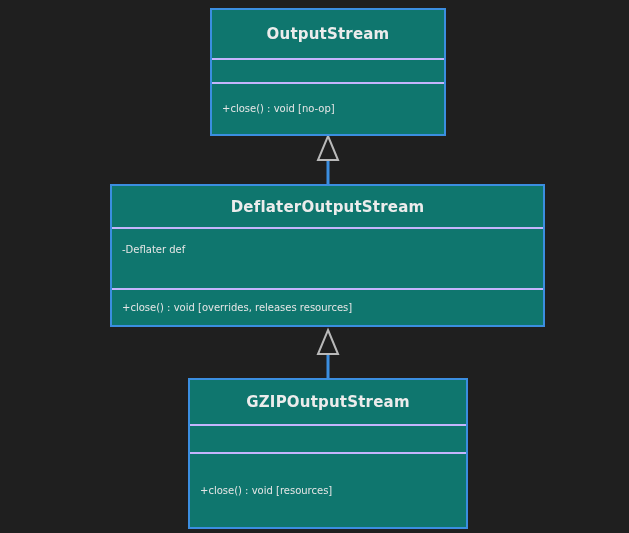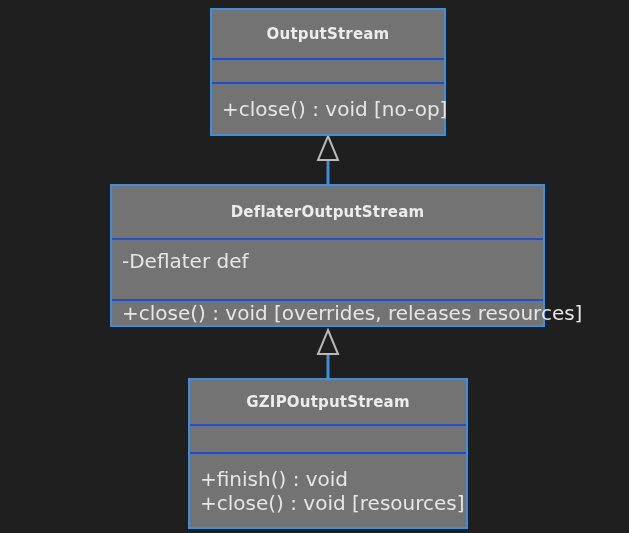--- a/index.html
+++ b/index.html
@@ -17,41 +17,41 @@
   #canvas {
     position: absolute;
     left: 0;
     top: 0;
     width: 629px;
     height: 533px;
   }
   .uml-class {
     position: absolute;
     box-sizing: border-box;
-    background: #737373;
+    background: #0f766e;
     border: 2px solid #3b8ee0;
     display: flex;
     flex-direction: column;
   }
   .class-name {
     box-sizing: border-box;
     text-align: center;
     color: #ececec;
     font-weight: bold;
     font-size: 15px;
     letter-spacing: 0.2px;
     display: flex;
     align-items: center;
     justify-content: center;
   }
   .compartment {
     box-sizing: border-box;
-    border-top: 2px solid #1d4ed8;
+    border-top: 2px solid #c4b5fd;
     color: #e6e6e6;
-    font-size: 20px;
+    font-size: 10px;
     padding: 0 10px;
     display: flex;
     flex-direction: column;
     justify-content: center;
   }
   .compartment.empty {
     padding: 0;
   }
   .member {
     line-height: 24px;
@@ -68,21 +68,21 @@
   #class-outputstream .class-name { height: 48px; }
   #class-outputstream .attrs { height: 24px; }
   #class-outputstream .ops { flex: 1; }
 
   #class-deflateroutputstream {
     left: 110px;
     top: 184px;
     width: 435px;
     height: 143px;
   }
-  #class-deflateroutputstream .class-name { height: 52px; }
+  #class-deflateroutputstream .class-name { height: 41px; }
   #class-deflateroutputstream .attrs { height: 44px; }
   #class-deflateroutputstream .ops { flex: 1; margin-top: 17px; }
 
   #class-gzipoutputstream {
     left: 188px;
     top: 378px;
     width: 280px;
     height: 151px;
   }
   #class-gzipoutputstream .class-name { height: 44px; }
@@ -128,18 +128,17 @@
     </div>
     <div class="compartment ops">
       <div class="member">+close() : void [overrides, releases resources]</div>
     </div>
   </div>
 
   <div class="uml-class" id="class-gzipoutputstream">
     <div class="class-name">GZIPOutputStream</div>
     <div class="compartment attrs empty"></div>
     <div class="compartment ops">
-      <div class="member">+finish() : void</div>
       <div class="member">+close() : void [resources]</div>
     </div>
   </div>
 
 </div>
 
 </body></html>

